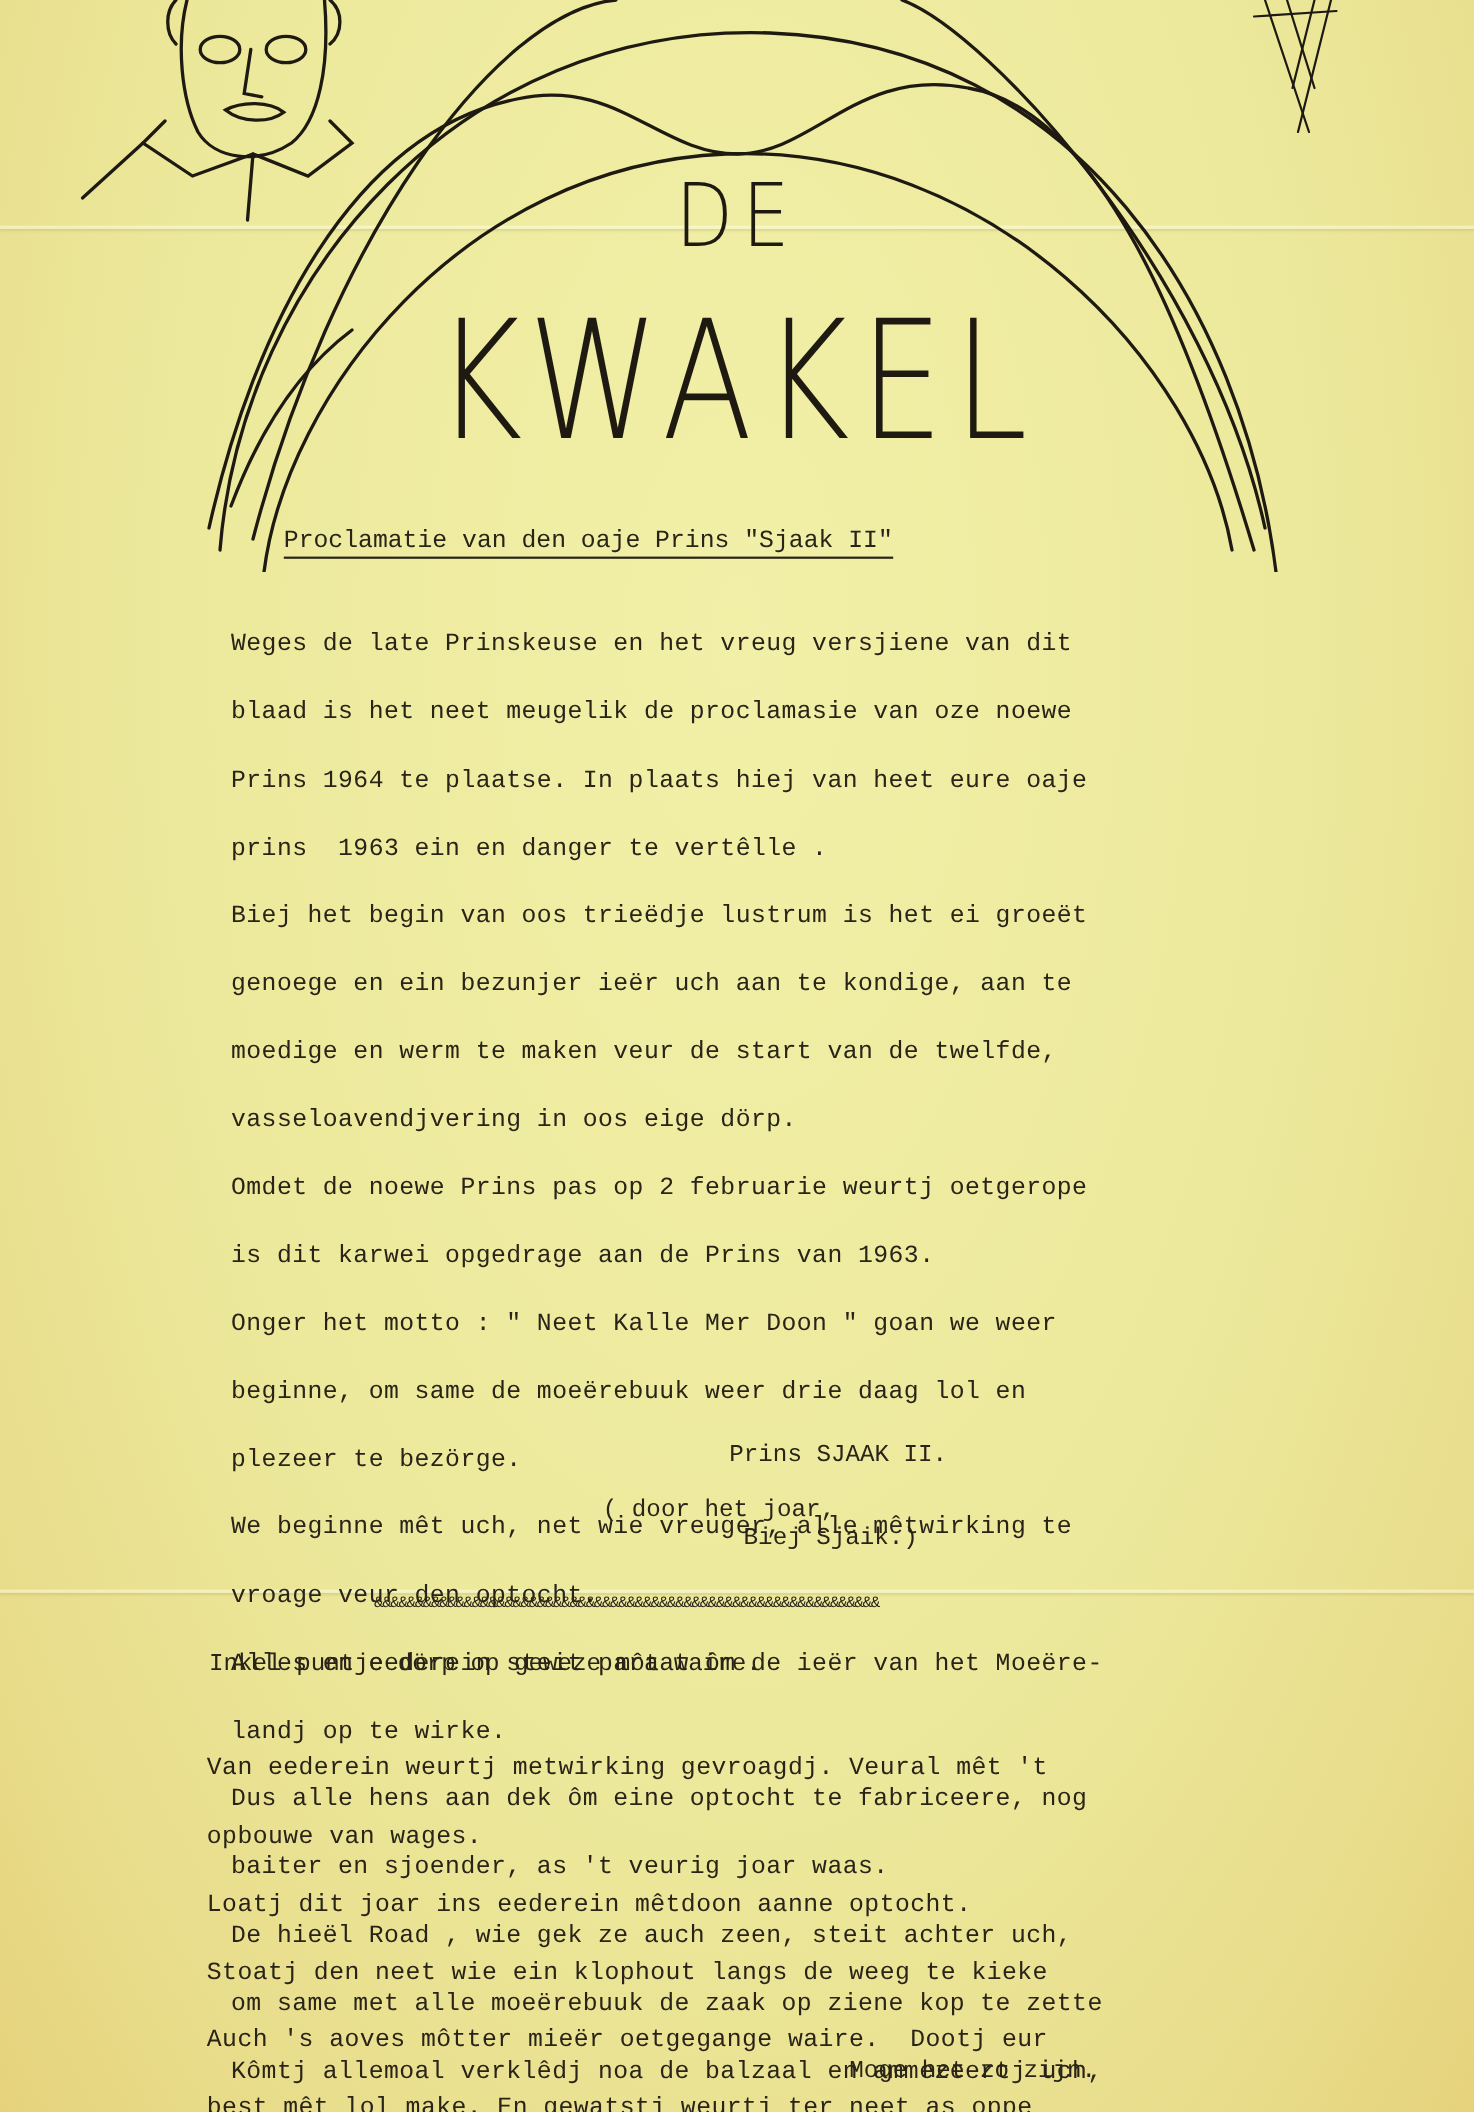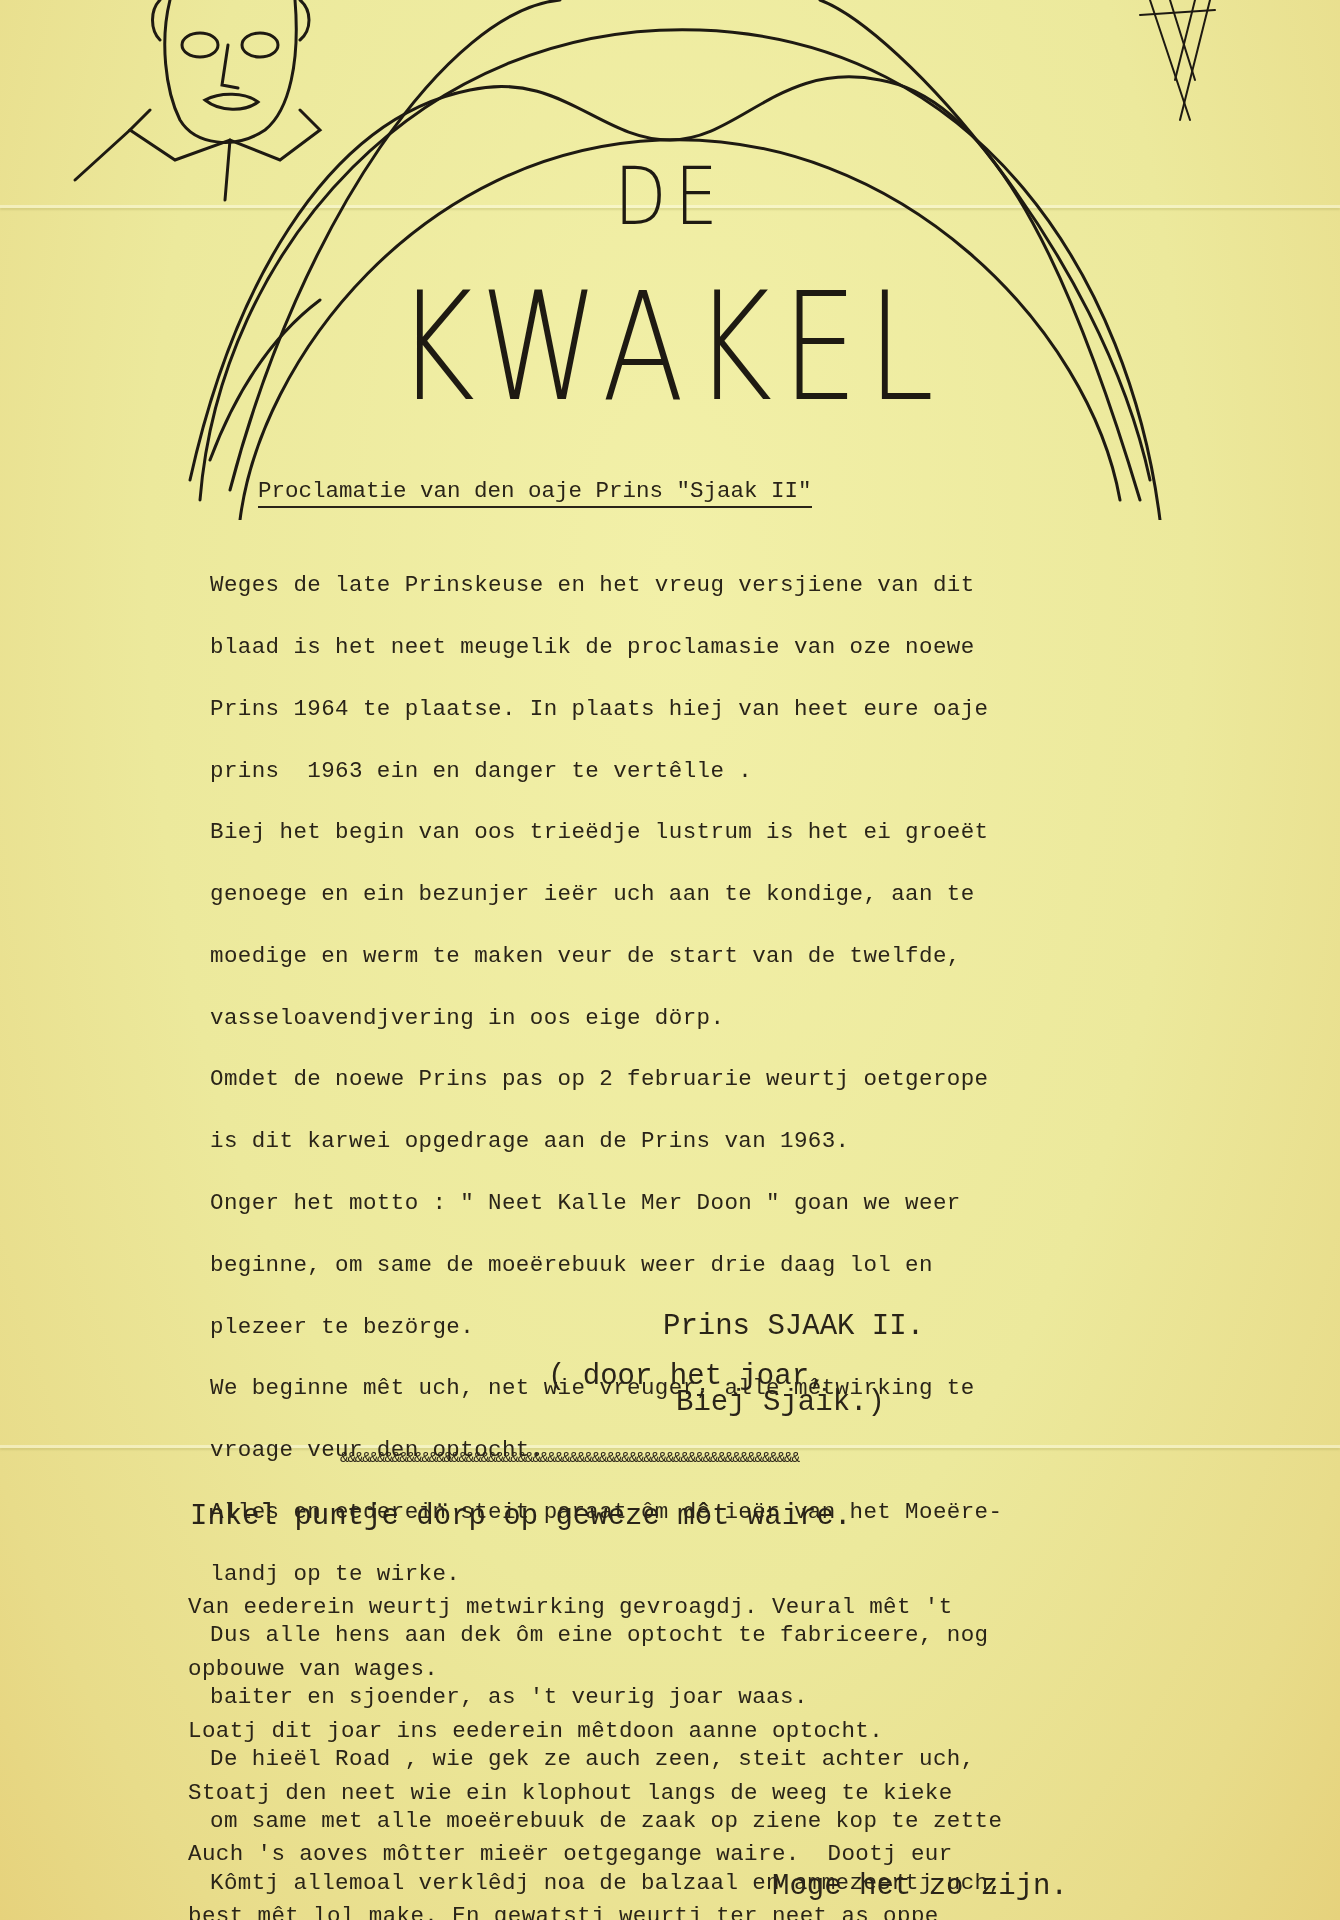--- a/index.html
+++ b/index.html
@@ -16,21 +16,21 @@
   .art { position: absolute; left: 0; top: 0; width: 1340px; height: 520px; }
   .masthead-de, .masthead-kwakel {
     position: absolute; left: 0; width: 1340px; text-align: center;
     font-family: "DejaVu Sans", sans-serif; font-weight: 200; color: #1e1a12;
     letter-spacing: 0.12em;
   }
   .masthead-de { top: 150px; font-size: 80px; transform: scaleX(0.85); }
   .masthead-kwakel { top: 260px; font-size: 150px; transform: scaleX(0.8); letter-spacing: 0.08em; }
   .typed { position: absolute; font-size: 22.5px; line-height: 20.6px; white-space: pre; letter-spacing: 0.4px; }
   .heading { position: absolute; left: 210px; top: 478px; font-size: 22.5px; white-space: pre; border-bottom: 2px solid #2a2418; padding-bottom: 2px; margin-left: 48px; }
-  .sig { position: absolute; font-size: 29px; white-space: pre; }
+  .sig { position: absolute; font-size: 22px; white-space: pre; }
   .amp { position: absolute; left: 340px; top: 1450px; font-size: 14.5px; letter-spacing: -1.3px; white-space: pre; }
 </style>
 </head>
 <body>
 
 <div>
 
   <div class="fold" style="top:205px"></div>
   <div class="fold" style="top:1445px"></div>
 

